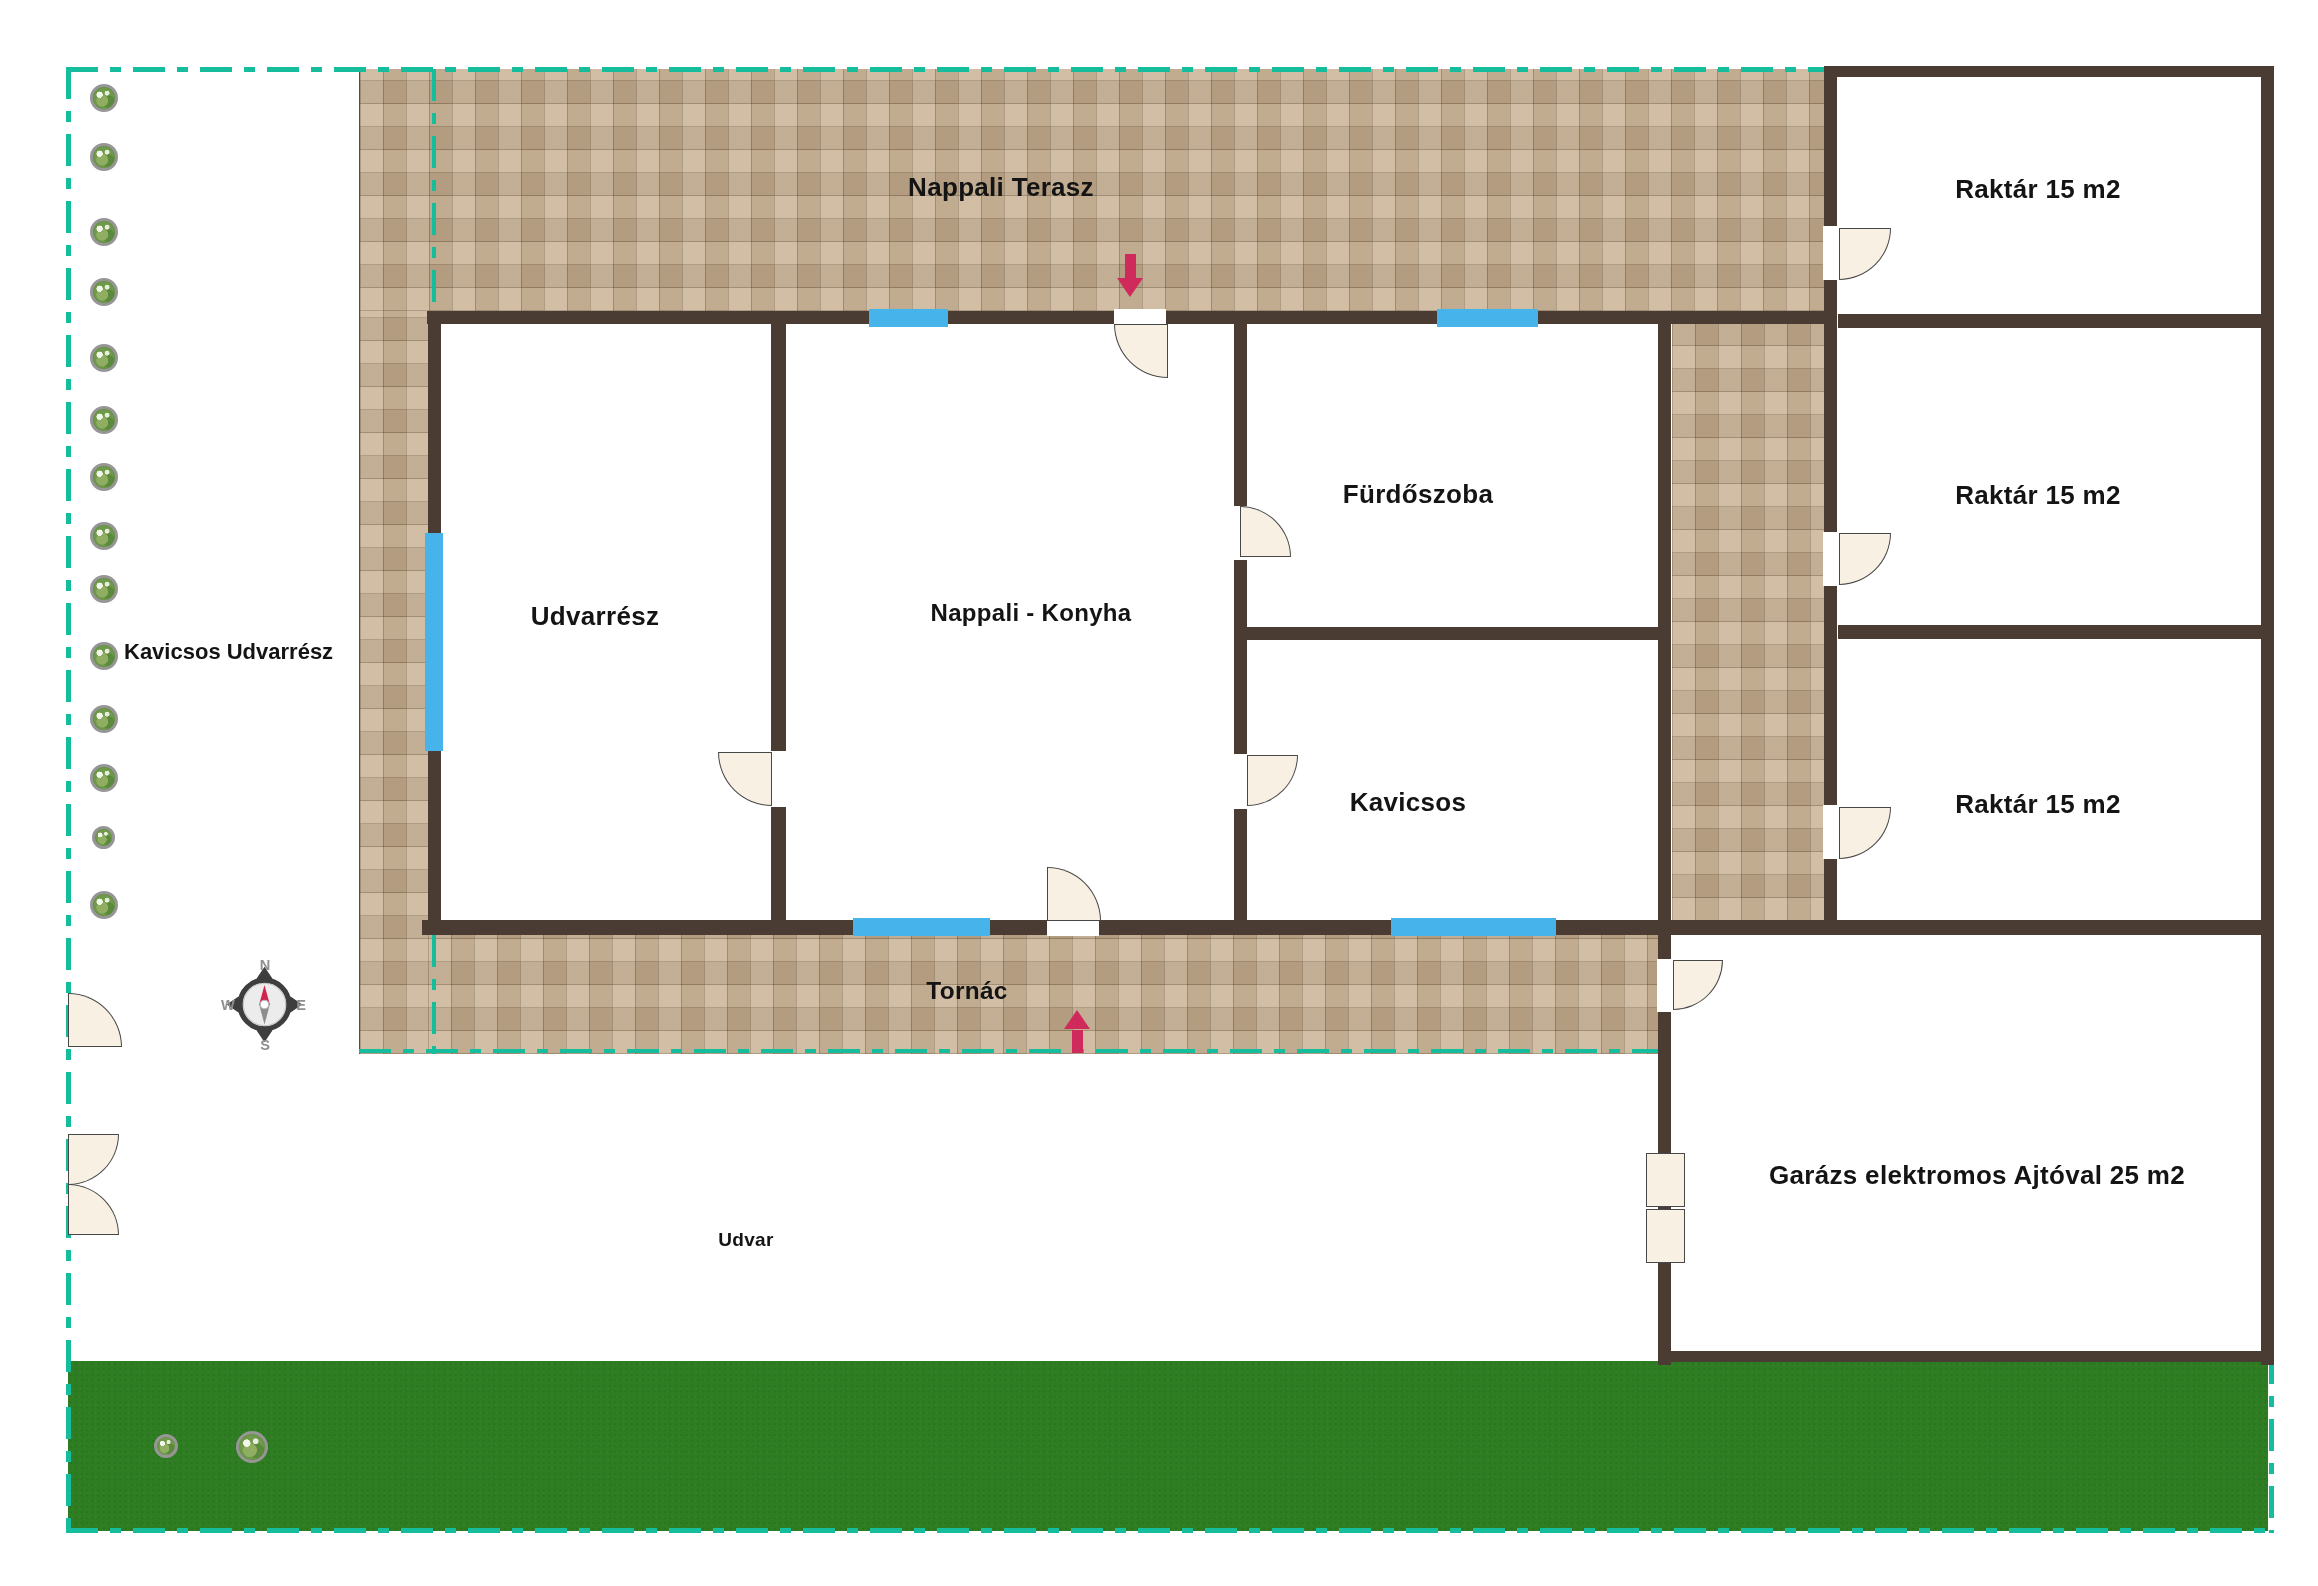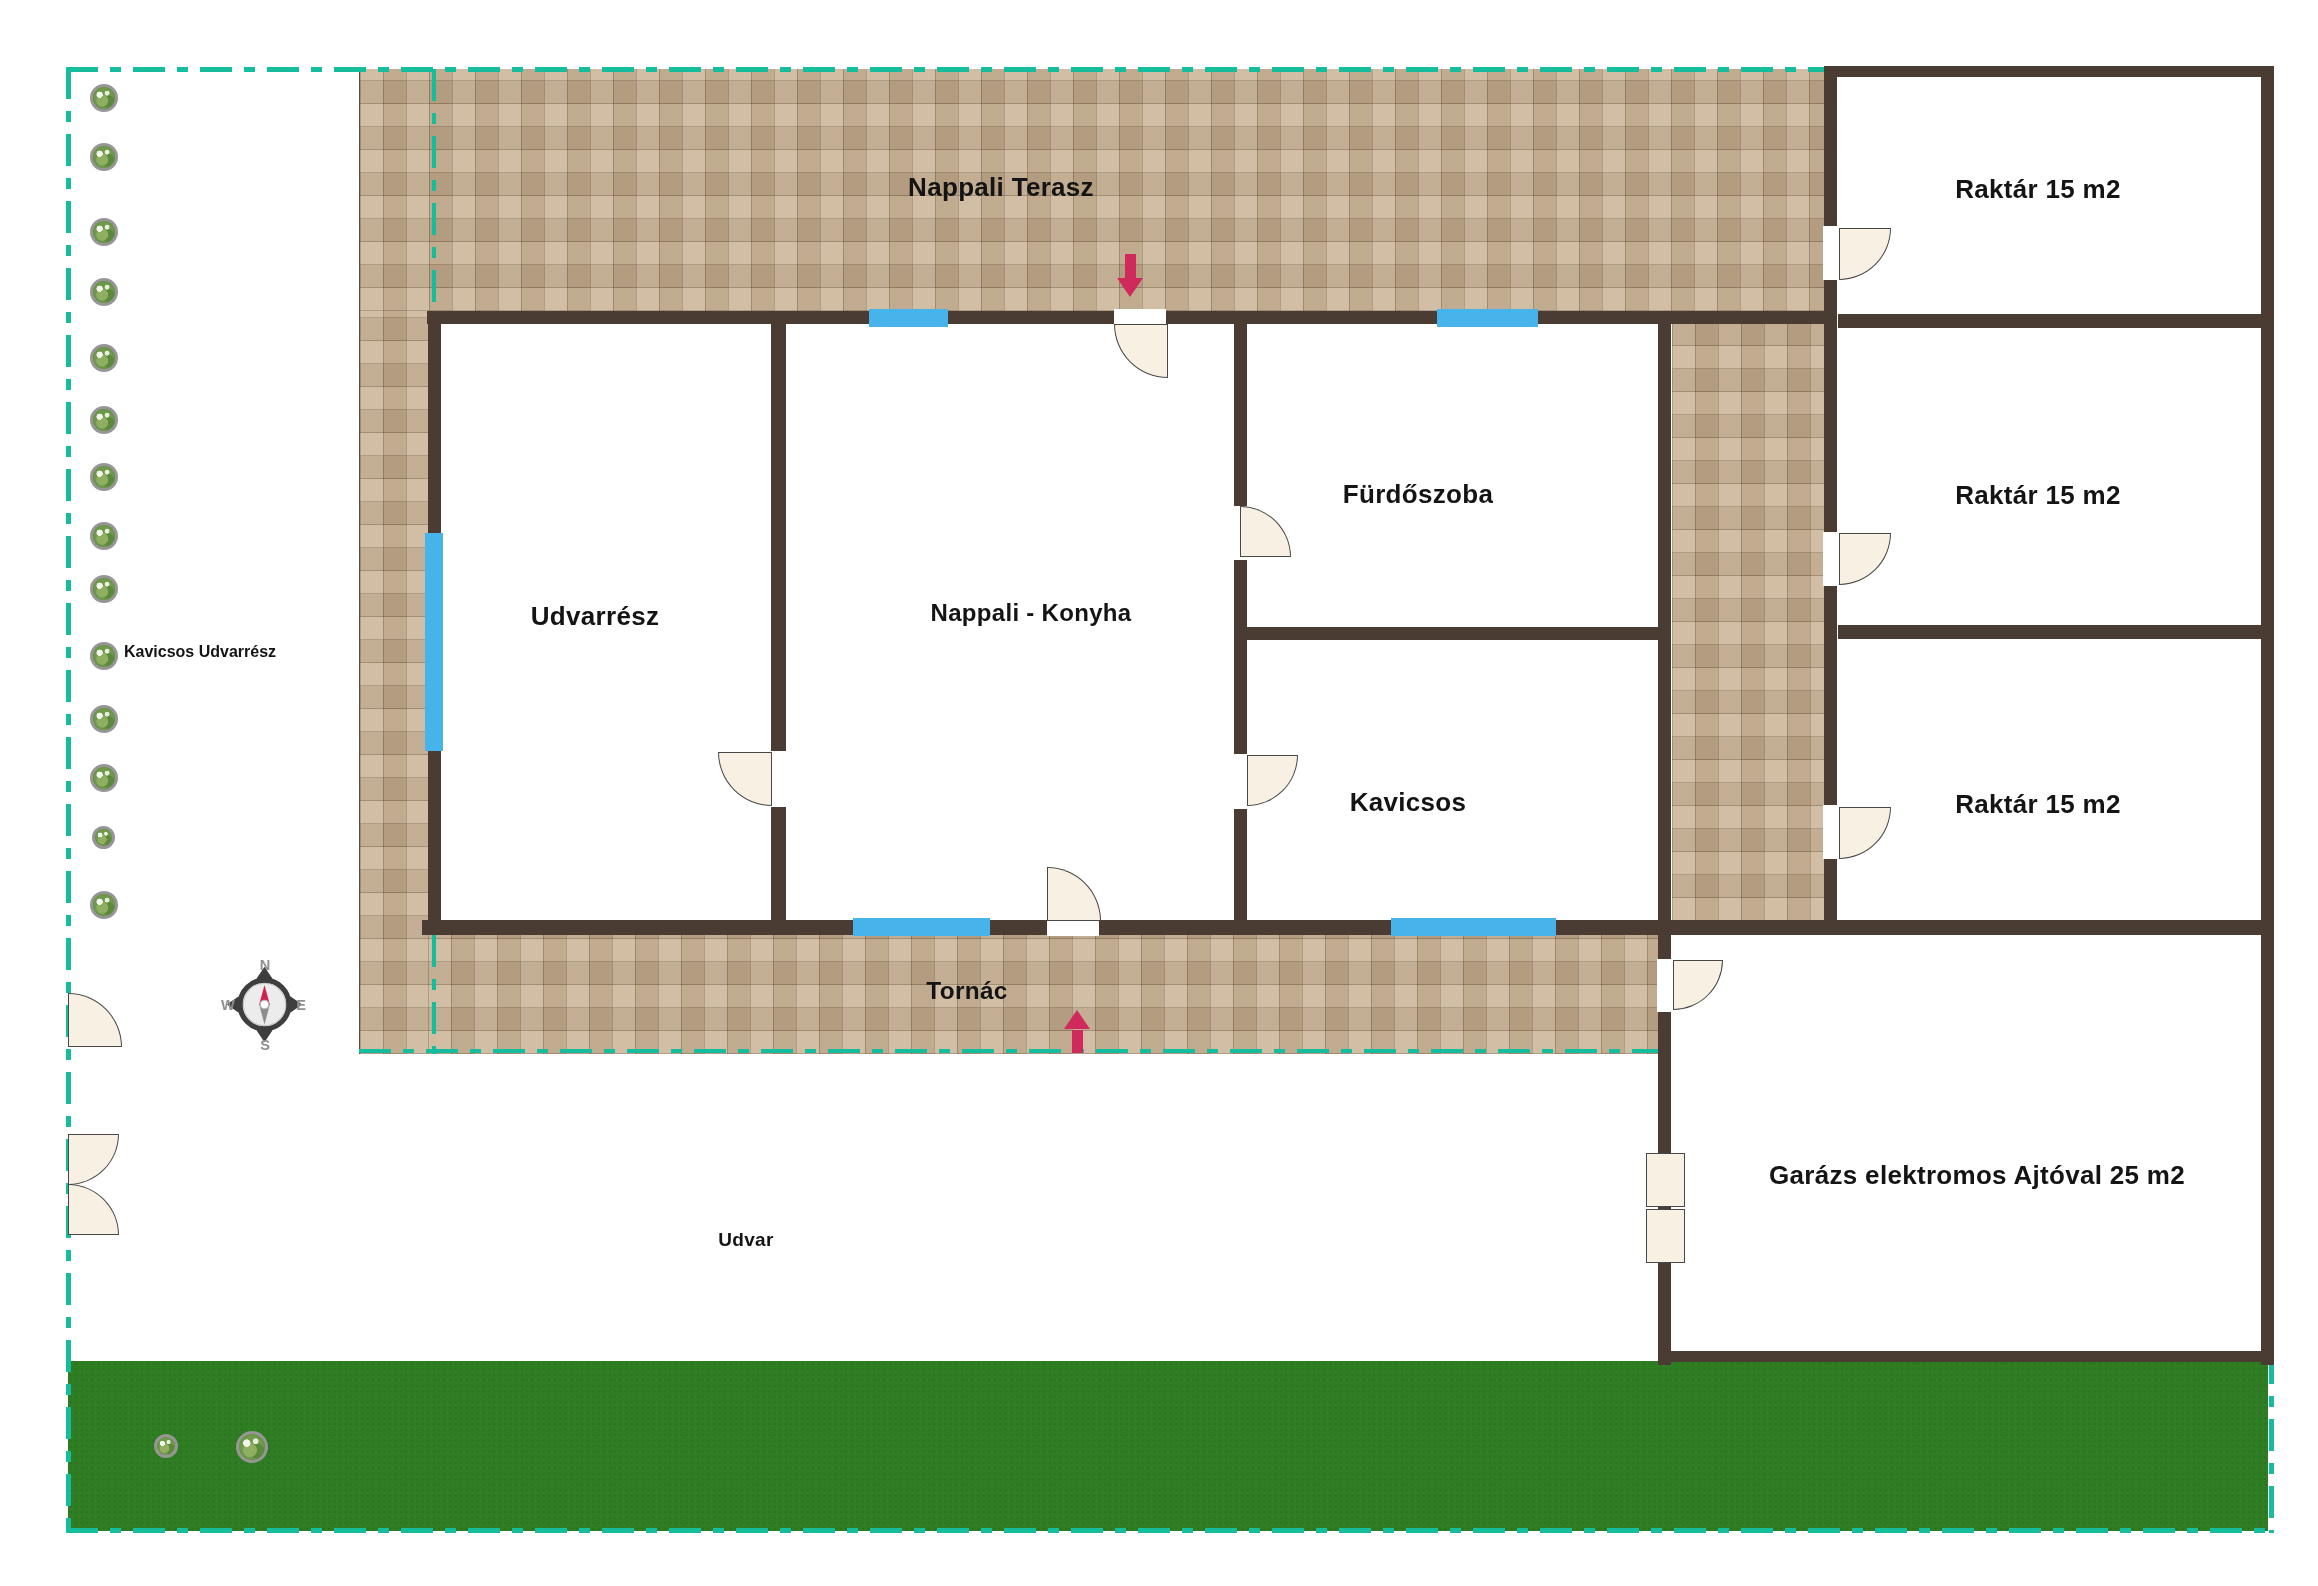--- a/index.html
+++ b/index.html
@@ -167,16 +167,16 @@
   <div class="lbl" style="left:2038px;top:189px;font-size:26px;">Raktár 15 m2</div>
   <div class="lbl" style="left:2038px;top:495px;font-size:26px;">Raktár 15 m2</div>
   <div class="lbl" style="left:2038px;top:804px;font-size:26px;">Raktár 15 m2</div>
   <div class="lbl" style="left:595px;top:616px;font-size:26px;">Udvarrész</div>
   <div class="lbl" style="left:1031px;top:613px;font-size:24px;">Nappali - Konyha</div>
   <div class="lbl" style="left:1418px;top:494px;font-size:26px;">Fürdőszoba</div>
   <div class="lbl" style="left:1408px;top:802px;font-size:26px;">Kavicsos</div>
   <div class="lbl" style="left:967px;top:991px;font-size:24.4px;">Tornác</div>
   <div class="lbl" style="left:746px;top:1240px;font-size:19px;">Udvar</div>
   <div class="lbl" style="left:1977px;top:1175px;font-size:26px;">Garázs elektromos Ajtóval 25 m2</div>
-  <div class="lbl-left" style="left:124px;top:652px;font-size:16px;">Kavicsos Udvarrész</div>
+  <div class="lbl-left" style="left:124px;top:652px;font-size:22px;">Kavicsos Udvarrész</div>
 
 </div>
 
 
 </body></html>

